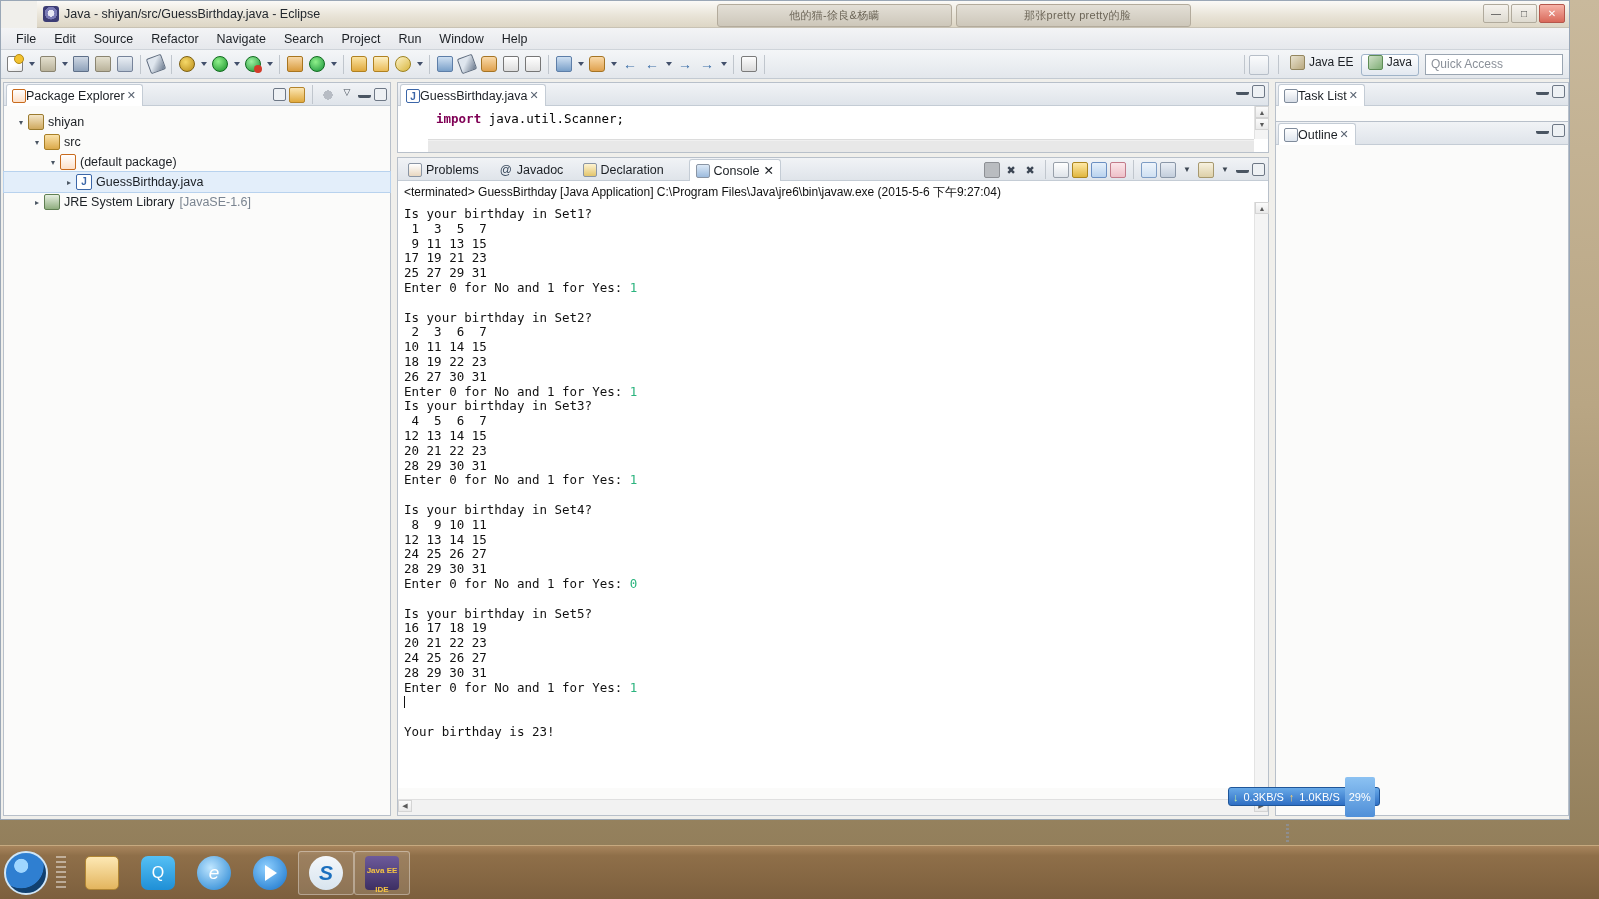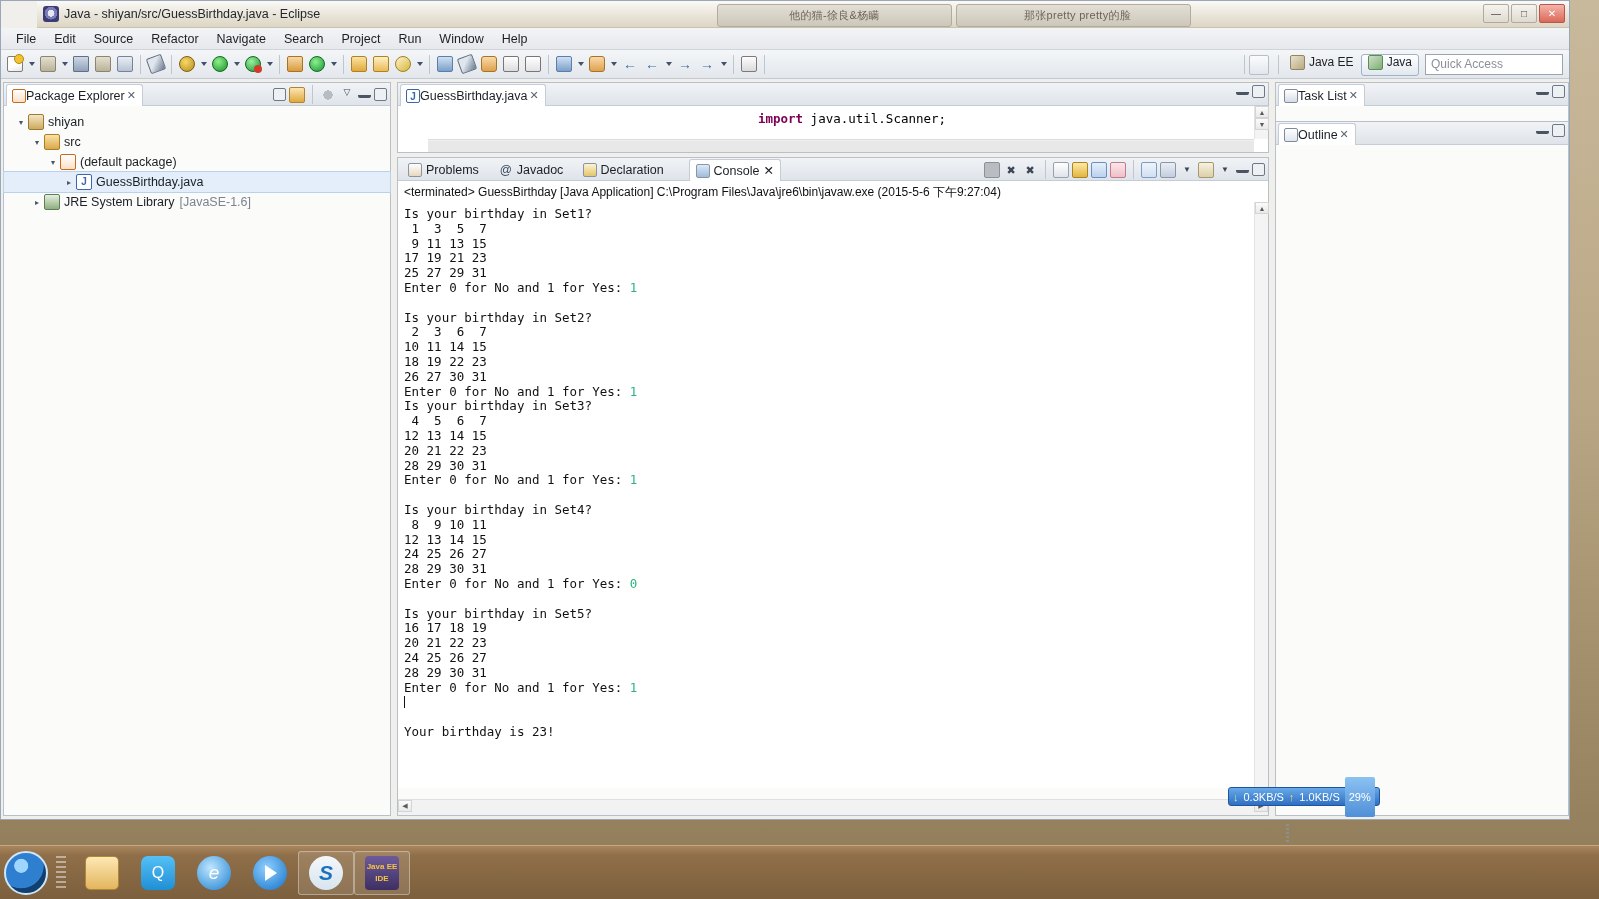--- a/index.html
+++ b/index.html
@@ -154,21 +154,21 @@
   .t-proj { background: linear-gradient(180deg,#f4e6c8,#cfa95e); border: 1px solid #9b7b2f; }
   .t-src  { background: linear-gradient(180deg,#fbe2a8,#dba94a); border: 1px solid #a87f26; }
   .t-pkg  { background: linear-gradient(180deg,#fff,#fde0c8); border: 1px solid #c86a1c; }
   .t-java { background: #fff; border: 1px solid #3b66a8; color:#3b66a8; font-size:10px; text-align:center; line-height:14px; font-weight:bold;}
   .t-jre  { background: linear-gradient(180deg,#e6efe1,#8fae7f); border: 1px solid #5f7f52; }
   .muted { color: #7a8490; }
   .selrow { background: #e3eefa; outline: 1px solid #b8d2ee; }
 
   
   #editor { left: 396px; top: 2px; width: 872px; height: 71px; }
-  .editor-body { position: relative; height: calc(100% - 23px); background: #fff; text-align: center; }
+  .editor-body { position: relative; height: calc(100% - 23px); background: #fff; }
   .code-line { font-family: "DejaVu Sans Mono", monospace; font-size: 12.5px; padding: 5px 0 0 38px; color: #000; }
   .kw { color: #7f0055; font-weight: bold; }
   .editor-hscroll {
     position: absolute; left: 30px; right: 14px; bottom: 0; height: 13px;
     background: #f0f0f0; border-top: 1px solid #dcdcdc;
   }
   .editor-hthumb { position: absolute; left: 0; top: 1px; width: 100%; height: 11px; background: #e8e8e8; }
   .editor-vscroll { position: absolute; right: 0; top: 0; width: 14px; bottom: 13px; background: #f4f4f4; border-left: 1px solid #e2e2e2;}
   .sb-arrow { width: 14px; height: 12px; display:flex; align-items:center; justify-content:center; font-size: 7px; color: #5a5a5a; background: linear-gradient(180deg,#fbfbfb,#e9e9e9); border:1px solid #d4d4d4;}
 
@@ -240,21 +240,21 @@
     background: repeating-linear-gradient(180deg, rgba(255,255,255,.45) 0 2px, transparent 2px 5px); }
   .tb-app { width: 56px; height: 44px; display:flex; align-items:center; justify-content:center; }
   .tb-app.pinned { border: 1px solid rgba(255,255,255,.35); border-radius: 3px; background: rgba(255,255,255,.12); }
   .app-ico { width: 34px; height: 34px; border-radius: 5px; }
   .a-explorer { background: linear-gradient(180deg,#fde8b4,#e3b55e); border: 1px solid #b18634; }
   .a-qq { background: linear-gradient(180deg,#55c0f5,#1f8fd6); border-radius: 7px; color:#fff; font-size:16px; text-align:center; line-height:34px;}
   .a-ie { background: radial-gradient(circle at 40% 35%,#bfe6ff,#1c7fd0); border-radius: 50%; color:#fff; font-size:19px; text-align:center; line-height:34px; font-style: italic;}
   .a-play { background: radial-gradient(circle at 40% 35%,#8fd0ff,#1470c8); border-radius: 50%; position:relative;}
   .a-play::after{content:"";position:absolute;left:12px;top:9px;border-left:12px solid #fff;border-top:8px solid transparent;border-bottom:8px solid transparent;}
   .a-s { background: linear-gradient(180deg,#f3f7fb,#d8e4ee); border-radius:50%; color:#1a6fbe; font-size:21px; font-weight:bold; text-align:center; line-height:34px; font-style: italic;}
-  .a-java { background: linear-gradient(180deg,#6d5a9b,#3d2f63); border-radius: 4px; color:#f5c542; font-size:8px; font-weight:bold; text-align:center; line-height:12px; padding-top:5px;}
+  .a-java { background: linear-gradient(180deg,#6d5a9b,#3d2f63); border-radius: 4px; color:#f5c542; font-size:8px; font-weight:bold; text-align:center; line-height:19px; padding-top:5px;}
   .tray { margin-left: auto; display: flex; align-items: center; gap: 7px; padding-right: 8px; }
   .tray-grip { width: 9px; height: 30px; background: repeating-linear-gradient(180deg, rgba(255,255,255,.4) 0 2px, transparent 2px 5px); }
   .tray-txt { color: #fff; font-size: 12px; }
   .tray-ico { width: 18px; height: 18px; border-radius: 3px; }
   .ti-kb { background: linear-gradient(180deg,#e8e8e8,#9a9a9a); border:1px solid #6a6a6a;}
   .ti-help { background: radial-gradient(circle at 40% 35%,#7cc4f5,#1567b8); border-radius:50%; color:#fff; font-size:12px; text-align:center; line-height:18px; font-weight:bold;}
   .ti-win { background: linear-gradient(180deg,#dfe5ea,#aeb6bd); border:1px solid #7e868d;}
   .ti-up { color:#fff; font-size:11px; }
   .ti-blue { background: linear-gradient(180deg,#4ba7e8,#1668bb); border-radius:4px; color:#fff; font-size:12px; text-align:center; line-height:18px;}
   .ti-shield { background: linear-gradient(180deg,#6fc5f2,#1f7cc6); border-radius: 3px 3px 9px 9px; color:#fff;}

